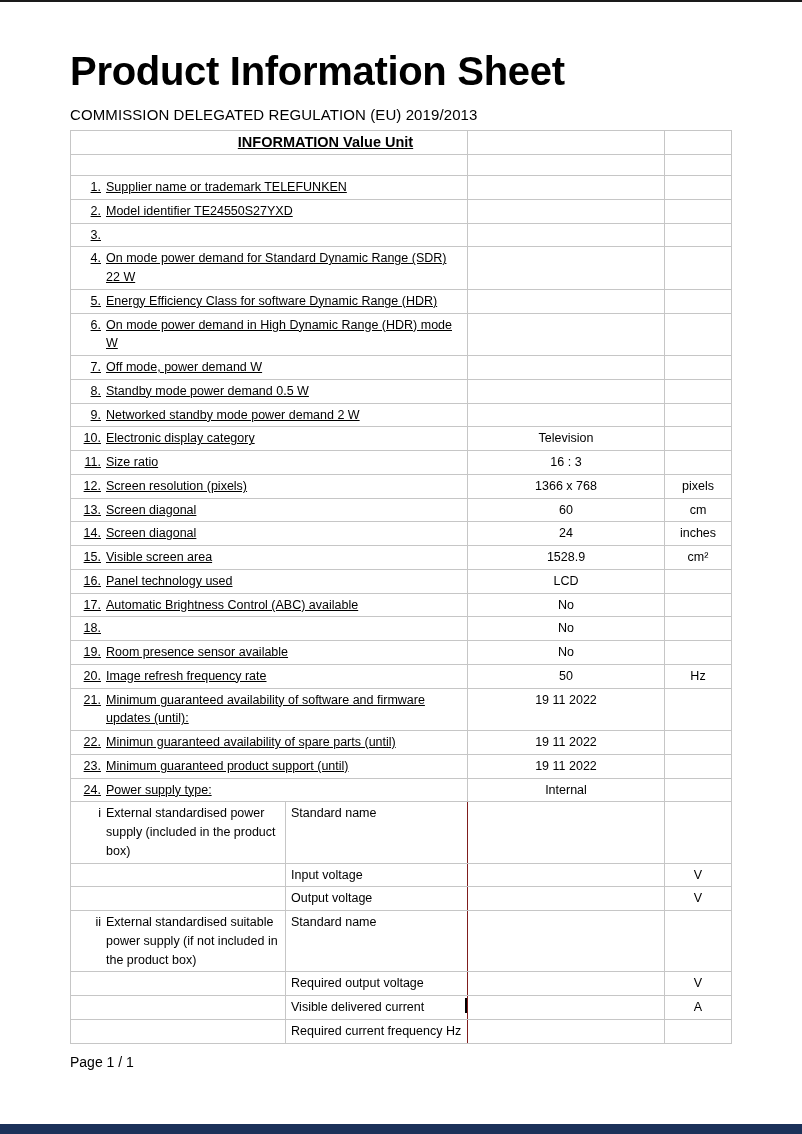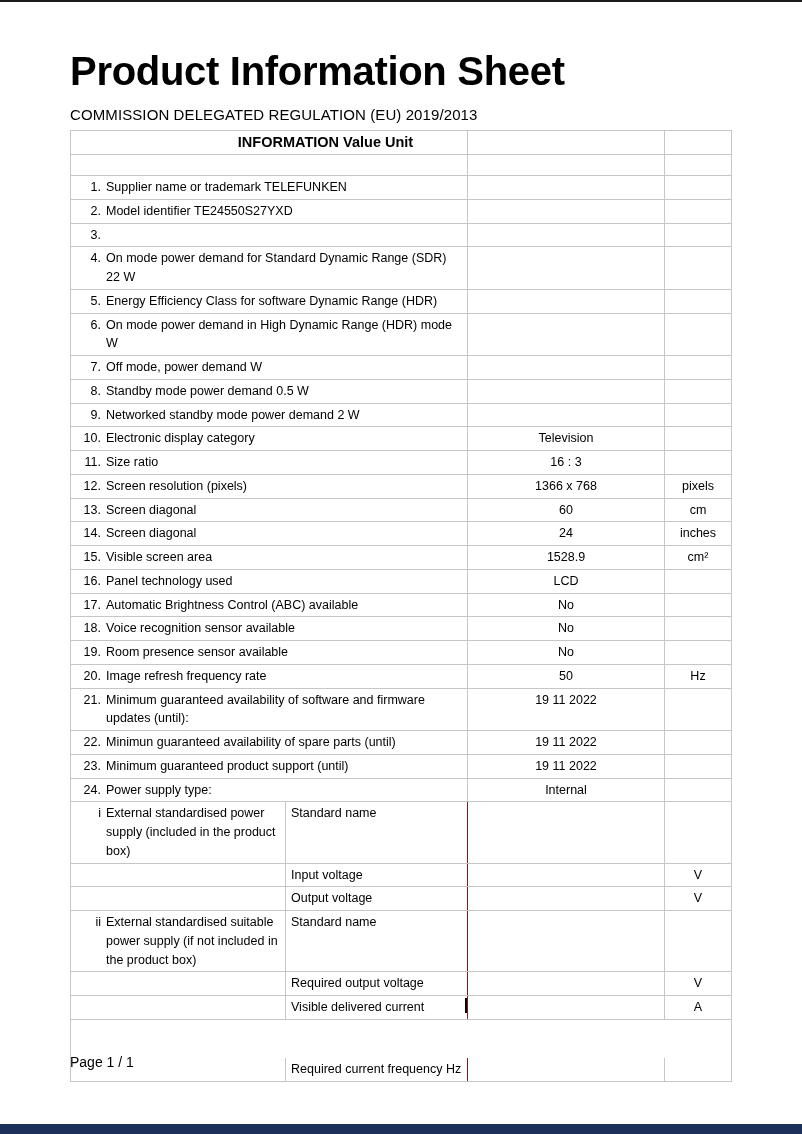--- a/index.html
+++ b/index.html
@@ -21,23 +21,23 @@
   h1.title {
     font-size:40px; font-weight:bold; letter-spacing:-0.3px; line-height:1.25;
   }
   h2.subtitle {
     font-size:15px; font-weight:normal; margin-top:9px; line-height:1.3; letter-spacing:0.1px;
   }
   .info-table {
     margin-top:5px; width:662px; border:1px solid #c6c6c6; background:#fff;
   }
   .trow { display:flex; align-items:stretch; border-bottom:1px solid #c6c6c6; min-height:21px; }
-  #rows .trow:last-child { border-bottom:none;margin-top:38px; }
+  #rows .trow:last-child { border-bottom:none; }
   .cell { font-size:12.5px; line-height:1.5; padding:2px 5px; }
-  .c-label { width:397px; border-right:1px solid #c6c6c6; display:flex; align-items:flex-start; padding-left:6px; }
+  .c-label { width:397px; border-right:1px solid #c6c6c6; display:flex; align-items:flex-start; padding-left:6px;text-decoration:underline; }
   .c-sub   { width:215px; border-right:1px solid #c6c6c6; display:flex; align-items:flex-start; padding-left:6px; }
   .c-field { width:182px; border-right:1px solid #7f1d1d; position:relative; }
   .c-value { width:197px; border-right:1px solid #c6c6c6; text-align:center; }
   .c-unit  { width:66px;  text-align:center; }
   .c-header {
     display:block; text-align:center; font-weight:bold; font-size:14.5px;
     line-height:1.35; padding-left:118px;
   }
   .num { flex:none; width:24px; text-align:right; margin-right:5px; }
   .txt { flex:1; }
@@ -201,21 +201,20 @@
             <div class="cell c-label">
               <span class="num">17.</span>
               <span class="txt">Automatic Brightness Control (ABC) available</span>
             </div>
             <div class="cell c-value">No</div>
             <div class="cell c-unit"></div>
           </div>
           <div class="trow">
             <div class="cell c-label">
               <span class="num">18.</span>
-              <span class="txt">Voice recognition sensor available</span>
             </div>
             <div class="cell c-value">No</div>
             <div class="cell c-unit"></div>
           </div>
           <div class="trow">
             <div class="cell c-label">
               <span class="num">19.</span>
               <span class="txt">Room presence sensor available</span>
             </div>
             <div class="cell c-value">No</div>

